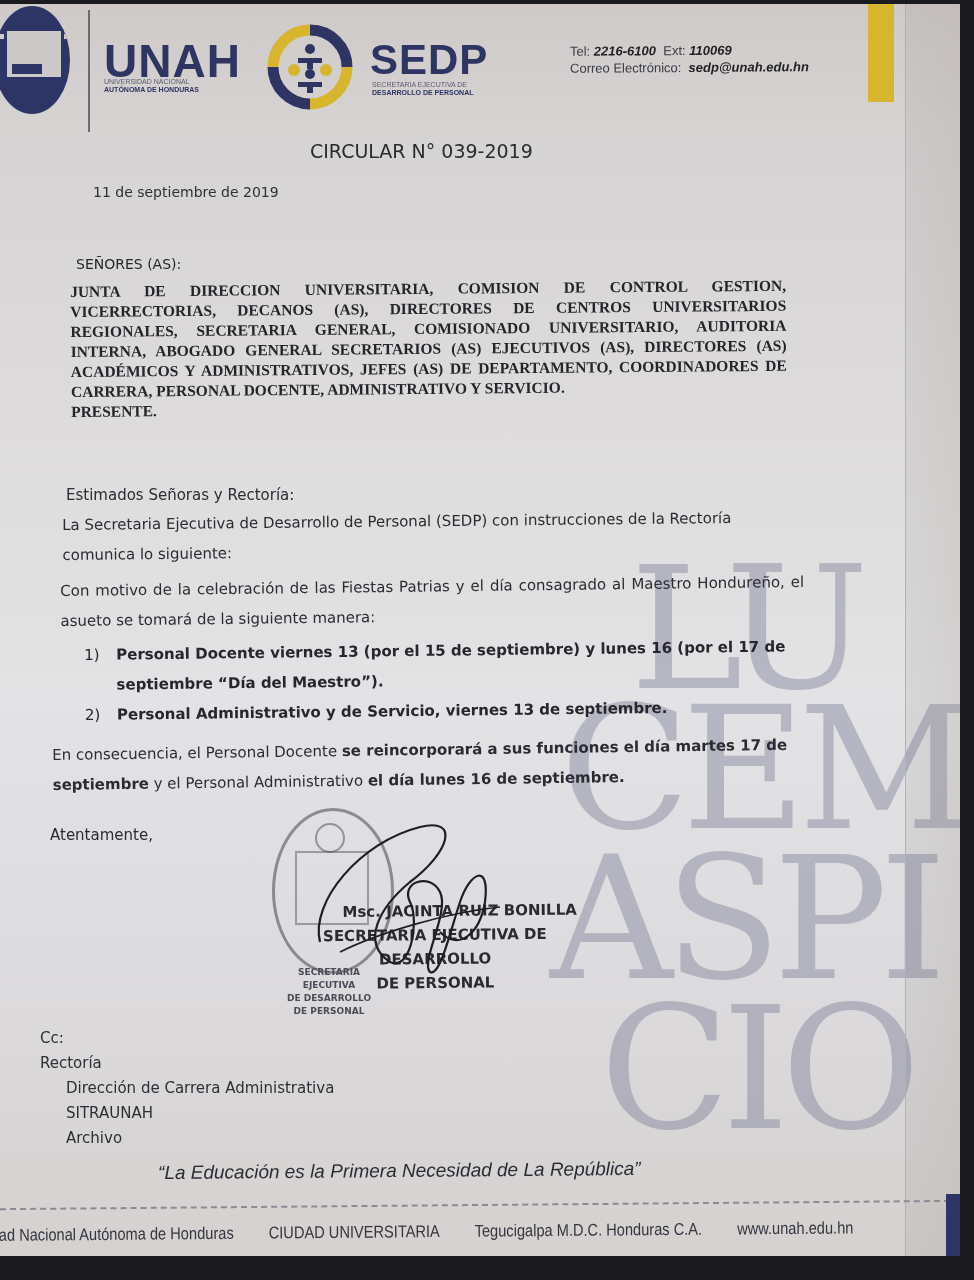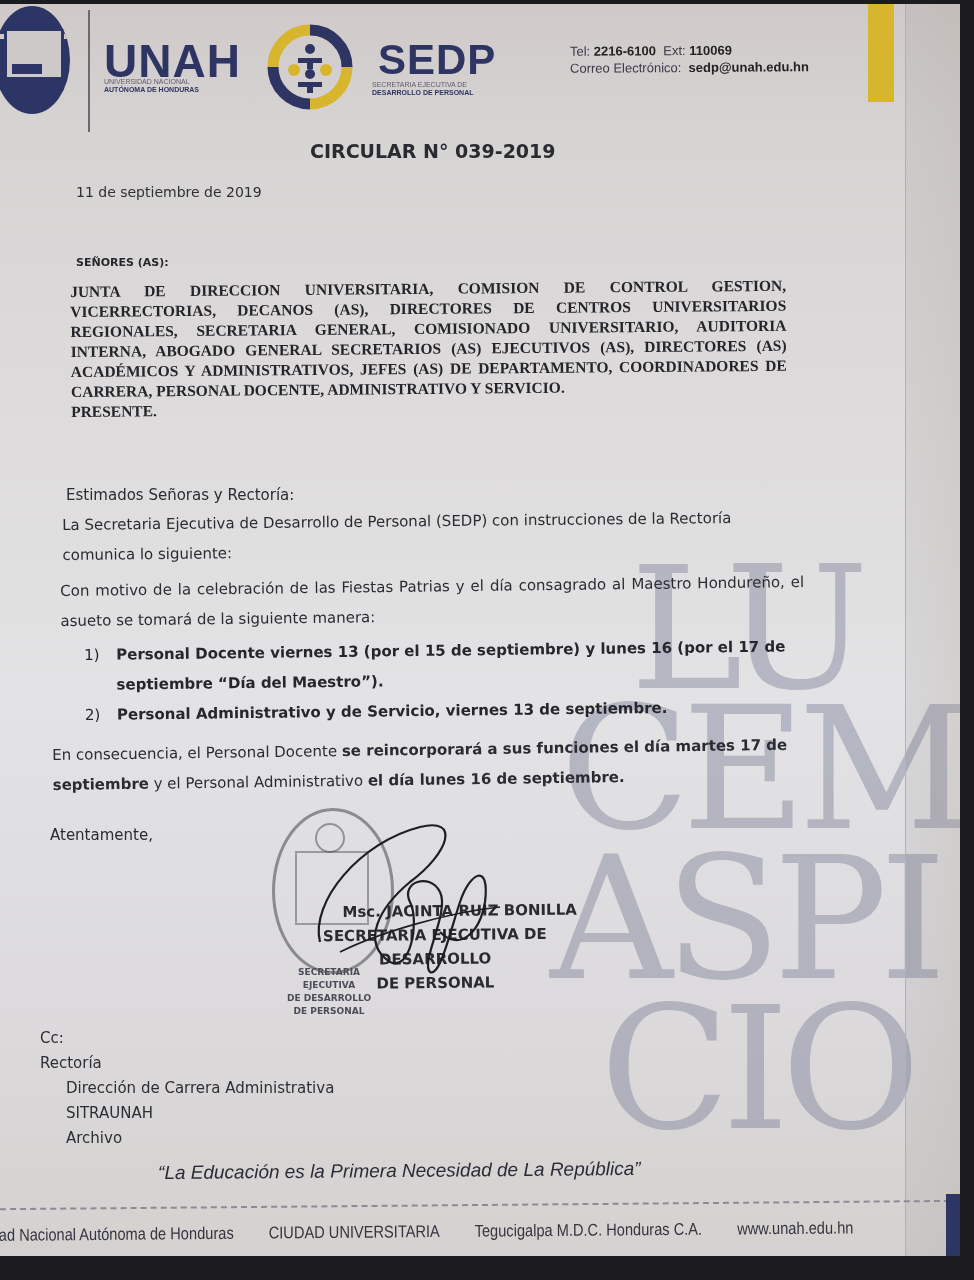--- a/index.html
+++ b/index.html
@@ -41,31 +41,31 @@
   }
   .seal-band { position: absolute; left: 0; top: 28px; width: 76px; height: 5px; background: #cfcac8; }
   .seal-book { position: absolute; left: 18px; top: 58px; width: 30px; height: 10px; background: #2d3566; }
   .divider-v { position: absolute; left: 88px; top: 6px; width: 2px; height: 122px; background: #6c6a6e; }
 
   .unah-title { position: absolute; left: 104px; top: 30px; font-family: "Liberation Sans", sans-serif; font-weight: bold; font-size: 46px; color: #2e3563; letter-spacing: 1px; }
   .unah-sub1 { position: absolute; left: 104px; top: 74px; font-family: "Liberation Sans", sans-serif; font-size: 7px; color: #5a5a70; }
   .unah-sub2 { position: absolute; left: 104px; top: 82px; font-family: "Liberation Sans", sans-serif; font-size: 7px; font-weight: bold; color: #2e3563; }
 
   .sedp-logo { position: absolute; left: 264px; top: 20px; width: 92px; height: 86px; }
-  .sedp-title { position: absolute; left: 370px; top: 32px; font-family: "Liberation Sans", sans-serif; font-weight: bold; font-size: 42px; color: #2e3563; letter-spacing: 1px; margin-left: 8px; }
+  .sedp-title { position: absolute; left: 370px; top: 32px; font-family: "Liberation Sans", sans-serif; font-weight: bold; font-size: 42px; color: #2e3563; letter-spacing: 1px; }
   .sedp-sub1 { position: absolute; left: 372px; top: 77px; font-family: "Liberation Sans", sans-serif; font-size: 7px; color: #5a5a70; }
   .sedp-sub2 { position: absolute; left: 372px; top: 85px; font-family: "Liberation Sans", sans-serif; font-size: 7px; font-weight: bold; color: #2e3563; }
 
   .contact { position: absolute; left: 570px; top: 38px; font-family: "Liberation Sans", sans-serif; font-size: 13px; color: #3a3a48; line-height: 17px; transform: rotate(-0.4deg); }
-  .contact b { color: #222; }
-
-  
-  .doc-title { position: absolute; left: 310px; top: 136px; font-family: "DejaVu Sans", sans-serif; font-weight: bold; font-size: 19px; color: #2a2a30; }
-  .doc-date { position: absolute; left: 76px; top: 180px; font-size: 14px; color: #2f2f36; }
-  .salute-head { position: absolute; left: 76px; top: 252px; font-size: 11px; font-weight: bold; color: #26262c; }
+  .contact b { color: #222; font-style: italic; }
+
+  
+  .doc-title { position: absolute; left: 310px; top: 136px; font-family: "DejaVu Sans", sans-serif; font-weight: normal; font-size: 19px; color: #2a2a30; }
+  .doc-date { position: absolute; left: 93px; top: 180px; font-size: 14px; color: #2f2f36; }
+  .salute-head { position: absolute; left: 76px; top: 252px; font-size: 14px; font-weight: normal; color: #26262c; }
   .recipients {
     position: absolute; left: 70px; top: 278px; width: 716px;
     font-family: "Liberation Serif", serif; font-weight: bold; font-size: 15.5px; line-height: 20px;
     color: #24242a; text-align: justify; text-align-last: left; transform: rotate(-0.5deg); transform-origin: left top;
   }
   .presente { display: block; }
   .p { position: absolute; font-size: 15px; color: #2b2b33; line-height: 30px; }
   .greeting { left: 66px; top: 476px; }
   .intro { left: 62px; top: 506px; width: 740px; transform: rotate(-0.6deg); transform-origin: left top; }
   .motivo { left: 60px; top: 572px; width: 744px; text-align: justify; text-align-last: left; transform: rotate(-0.7deg); transform-origin: left top; }

